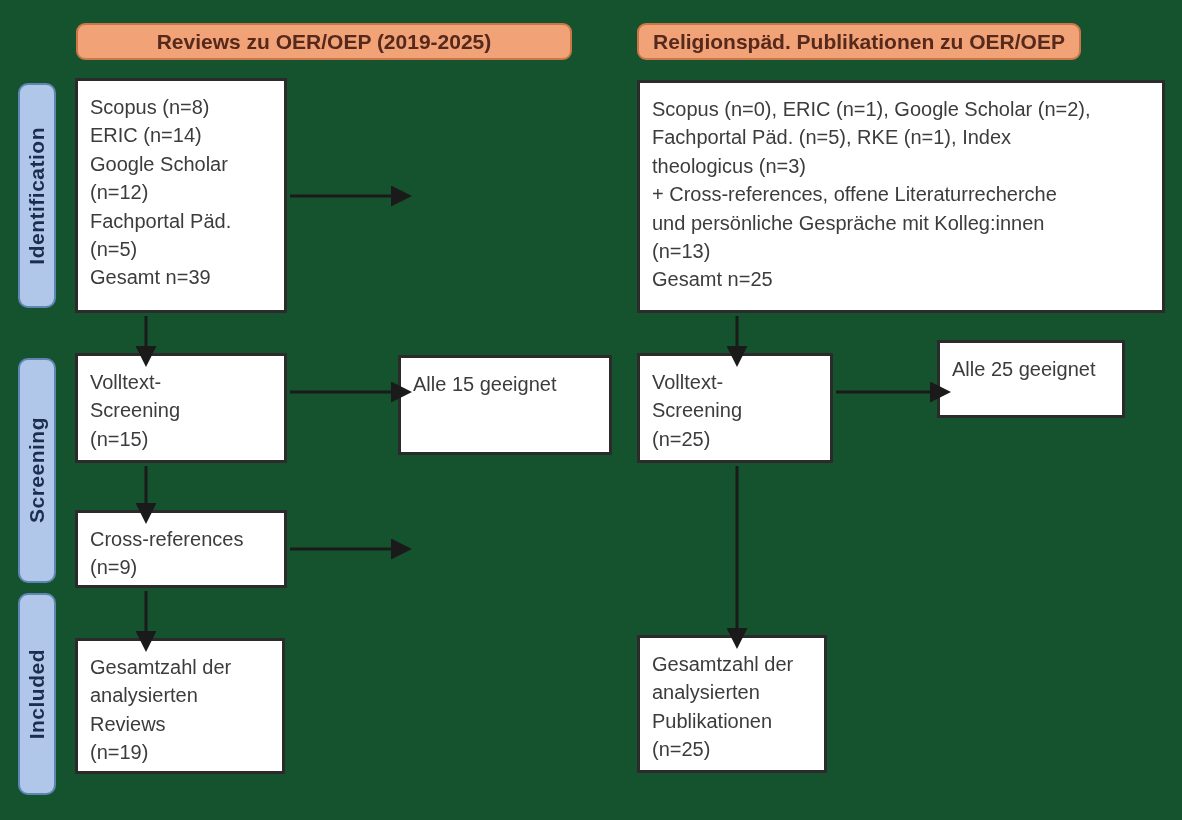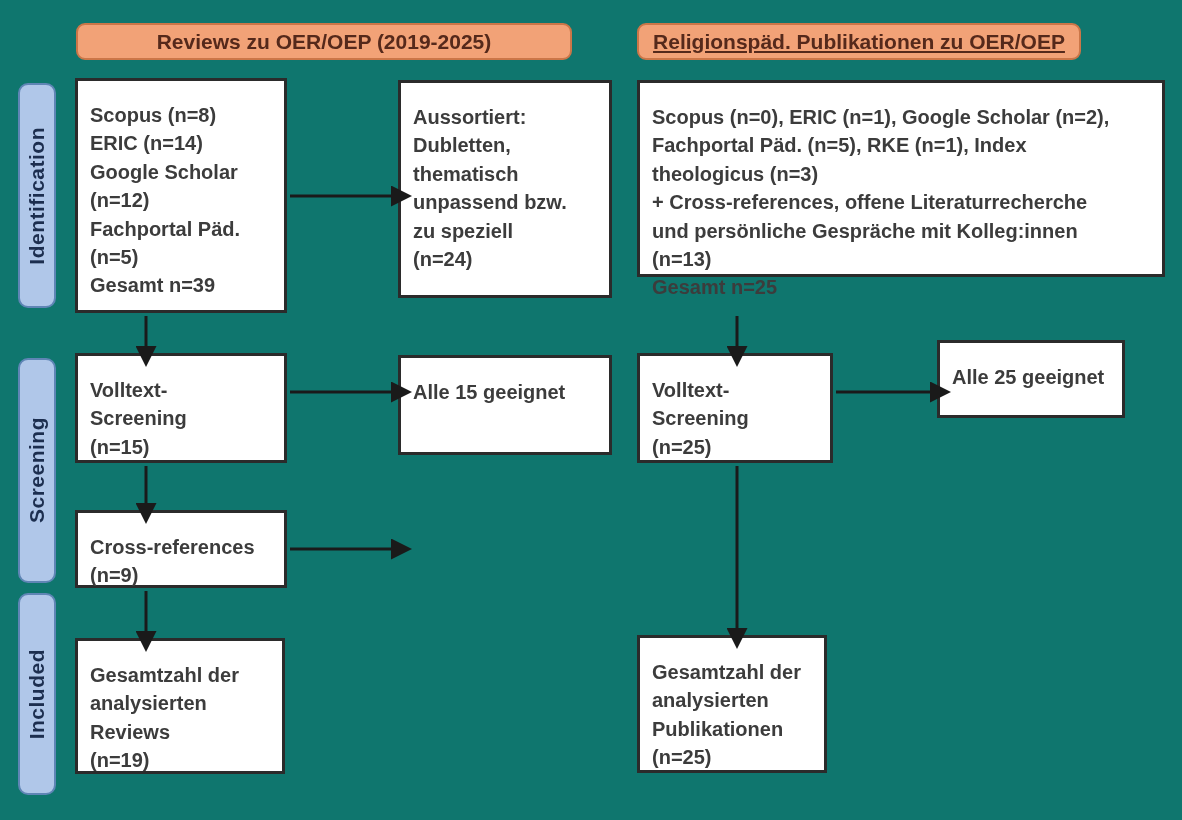--- a/index.html
+++ b/index.html
@@ -1,40 +1,40 @@
 <!DOCTYPE html>
 <html><head>
 <meta charset="utf-8">
 <style>
   html, body { margin: 0; padding: 0; background: #ffffff; }
   .canvas {
     position: relative;
     width: 1182px;
     height: 820px;
-    background: #0f766e;
+    background: #14532d;
     font-family: "Liberation Sans", sans-serif;
     overflow: hidden;
   }
 
   
   .hdr {
     position: absolute;
     background: #f2a277;
     border: 2px solid #cb7648;
     border-radius: 9px;
     display: flex;
     align-items: center;
     justify-content: center;
     font-weight: bold;
     font-size: 21px;
     color: #55291b;
     box-sizing: border-box;
   }
   #hdr-left  { left: 76px;  top: 23px; width: 496px; height: 37px; }
-  #hdr-right { left: 637px; top: 23px; width: 444px; height: 37px; text-decoration: underline; }
+  #hdr-right { left: 637px; top: 23px; width: 444px; height: 37px; }
 
   
   .stage {
     position: absolute;
     background: #b0c7e9;
     border: 2px solid #5f85b5;
     border-radius: 10px;
     display: flex;
     align-items: center;
     justify-content: center;
@@ -52,30 +52,30 @@
   #stage-identification { left: 18px; top: 83px;  width: 38px; height: 225px; }
   #stage-screening      { left: 18px; top: 358px; width: 38px; height: 225px; }
   #stage-included       { left: 18px; top: 593px; width: 38px; height: 202px; }
 
   
   .bx {
     position: absolute;
     background: #ffffff;
     border: 3px solid #2b2b2b;
     box-sizing: border-box;
-    padding: 20px 12px;
+    padding: 12px 12px;
     font-size: 20px;
-    font-weight: 700;
+    font-weight: 400;
     color: #3c3c3c;
     line-height: 1.42;
     white-space: pre-line;
   }
   #bx-left-sources   { left: 75px;  top: 78px;  width: 212px; height: 235px; }
   #bx-left-excluded  { left: 398px; top: 80px;  width: 214px; height: 218px; }
-  #bx-right-sources  { left: 637px; top: 80px;  width: 528px; height: 197px; }
+  #bx-right-sources  { left: 637px; top: 80px;  width: 528px; height: 233px; }
   #bx-left-fulltext  { left: 75px;  top: 353px; width: 212px; height: 110px; }
   #bx-left-eligible  { left: 398px; top: 355px; width: 214px; height: 100px; }
   #bx-left-crossref  { left: 75px;  top: 510px; width: 212px; height: 78px; }
   #bx-left-added     { left: 398px; top: 510px; width: 214px; height: 78px; }
   #bx-left-total     { left: 75px;  top: 638px; width: 210px; height: 136px; }
   #bx-right-fulltext { left: 637px; top: 353px; width: 196px; height: 110px; }
   #bx-right-eligible { left: 937px; top: 340px; width: 188px; height: 78px; }
   #bx-right-total    { left: 637px; top: 635px; width: 190px; height: 138px; }
 
   svg.arrows { position: absolute; left: 0; top: 0; }
@@ -103,26 +103,20 @@
     <span>Included</span>
   </div>
 
   <div class="bx" id="bx-left-sources">Scopus (n=8)
 ERIC (n=14)
 Google Scholar
 (n=12)
 Fachportal Päd.
 (n=5)
 Gesamt n=39</div>
-  <div class="bx" id="bx-left-excluded">Aussortiert:
-Dubletten,
-thematisch
-unpassend bzw.
-zu speziell
-(n=24)</div>
   <div class="bx" id="bx-right-sources">Scopus (n=0), ERIC (n=1), Google Scholar (n=2),
 Fachportal Päd. (n=5), RKE (n=1), Index
 theologicus (n=3)
 + Cross-references, offene Literaturrecherche
 und persönliche Gespräche mit Kolleg:innen
 (n=13)
 Gesamt n=25</div>
   <div class="bx" id="bx-left-fulltext">Volltext-
 Screening
 (n=15)</div>

